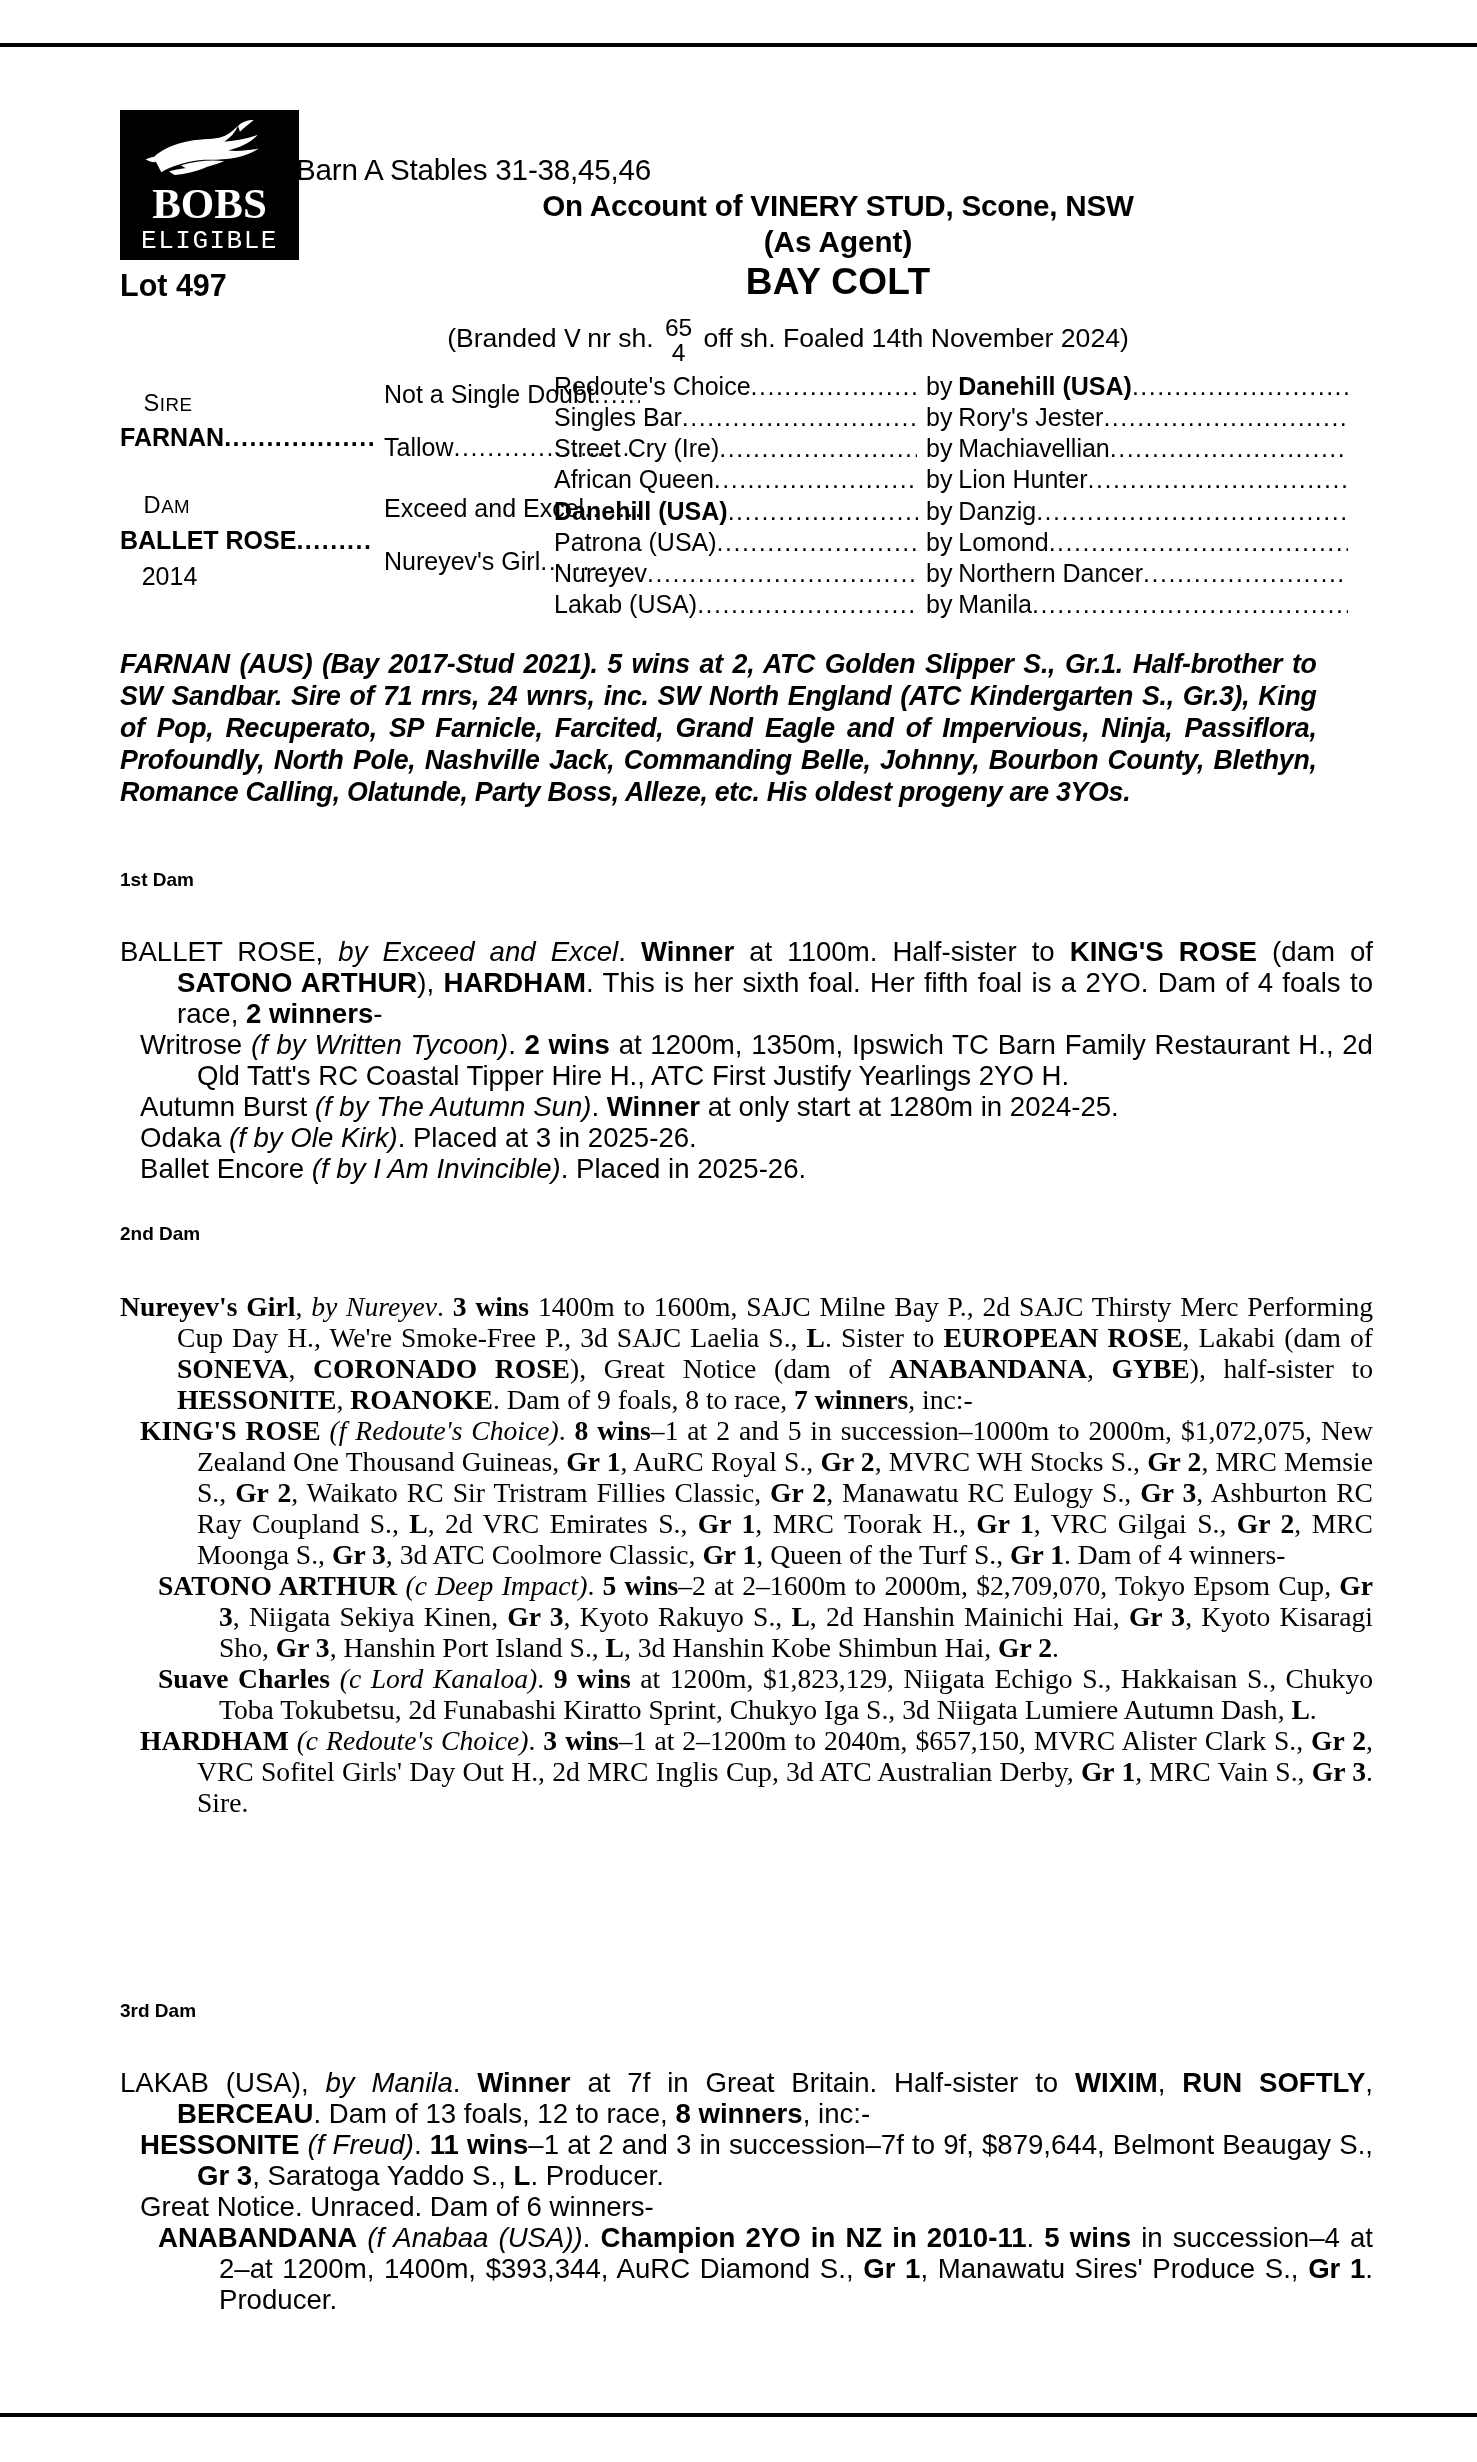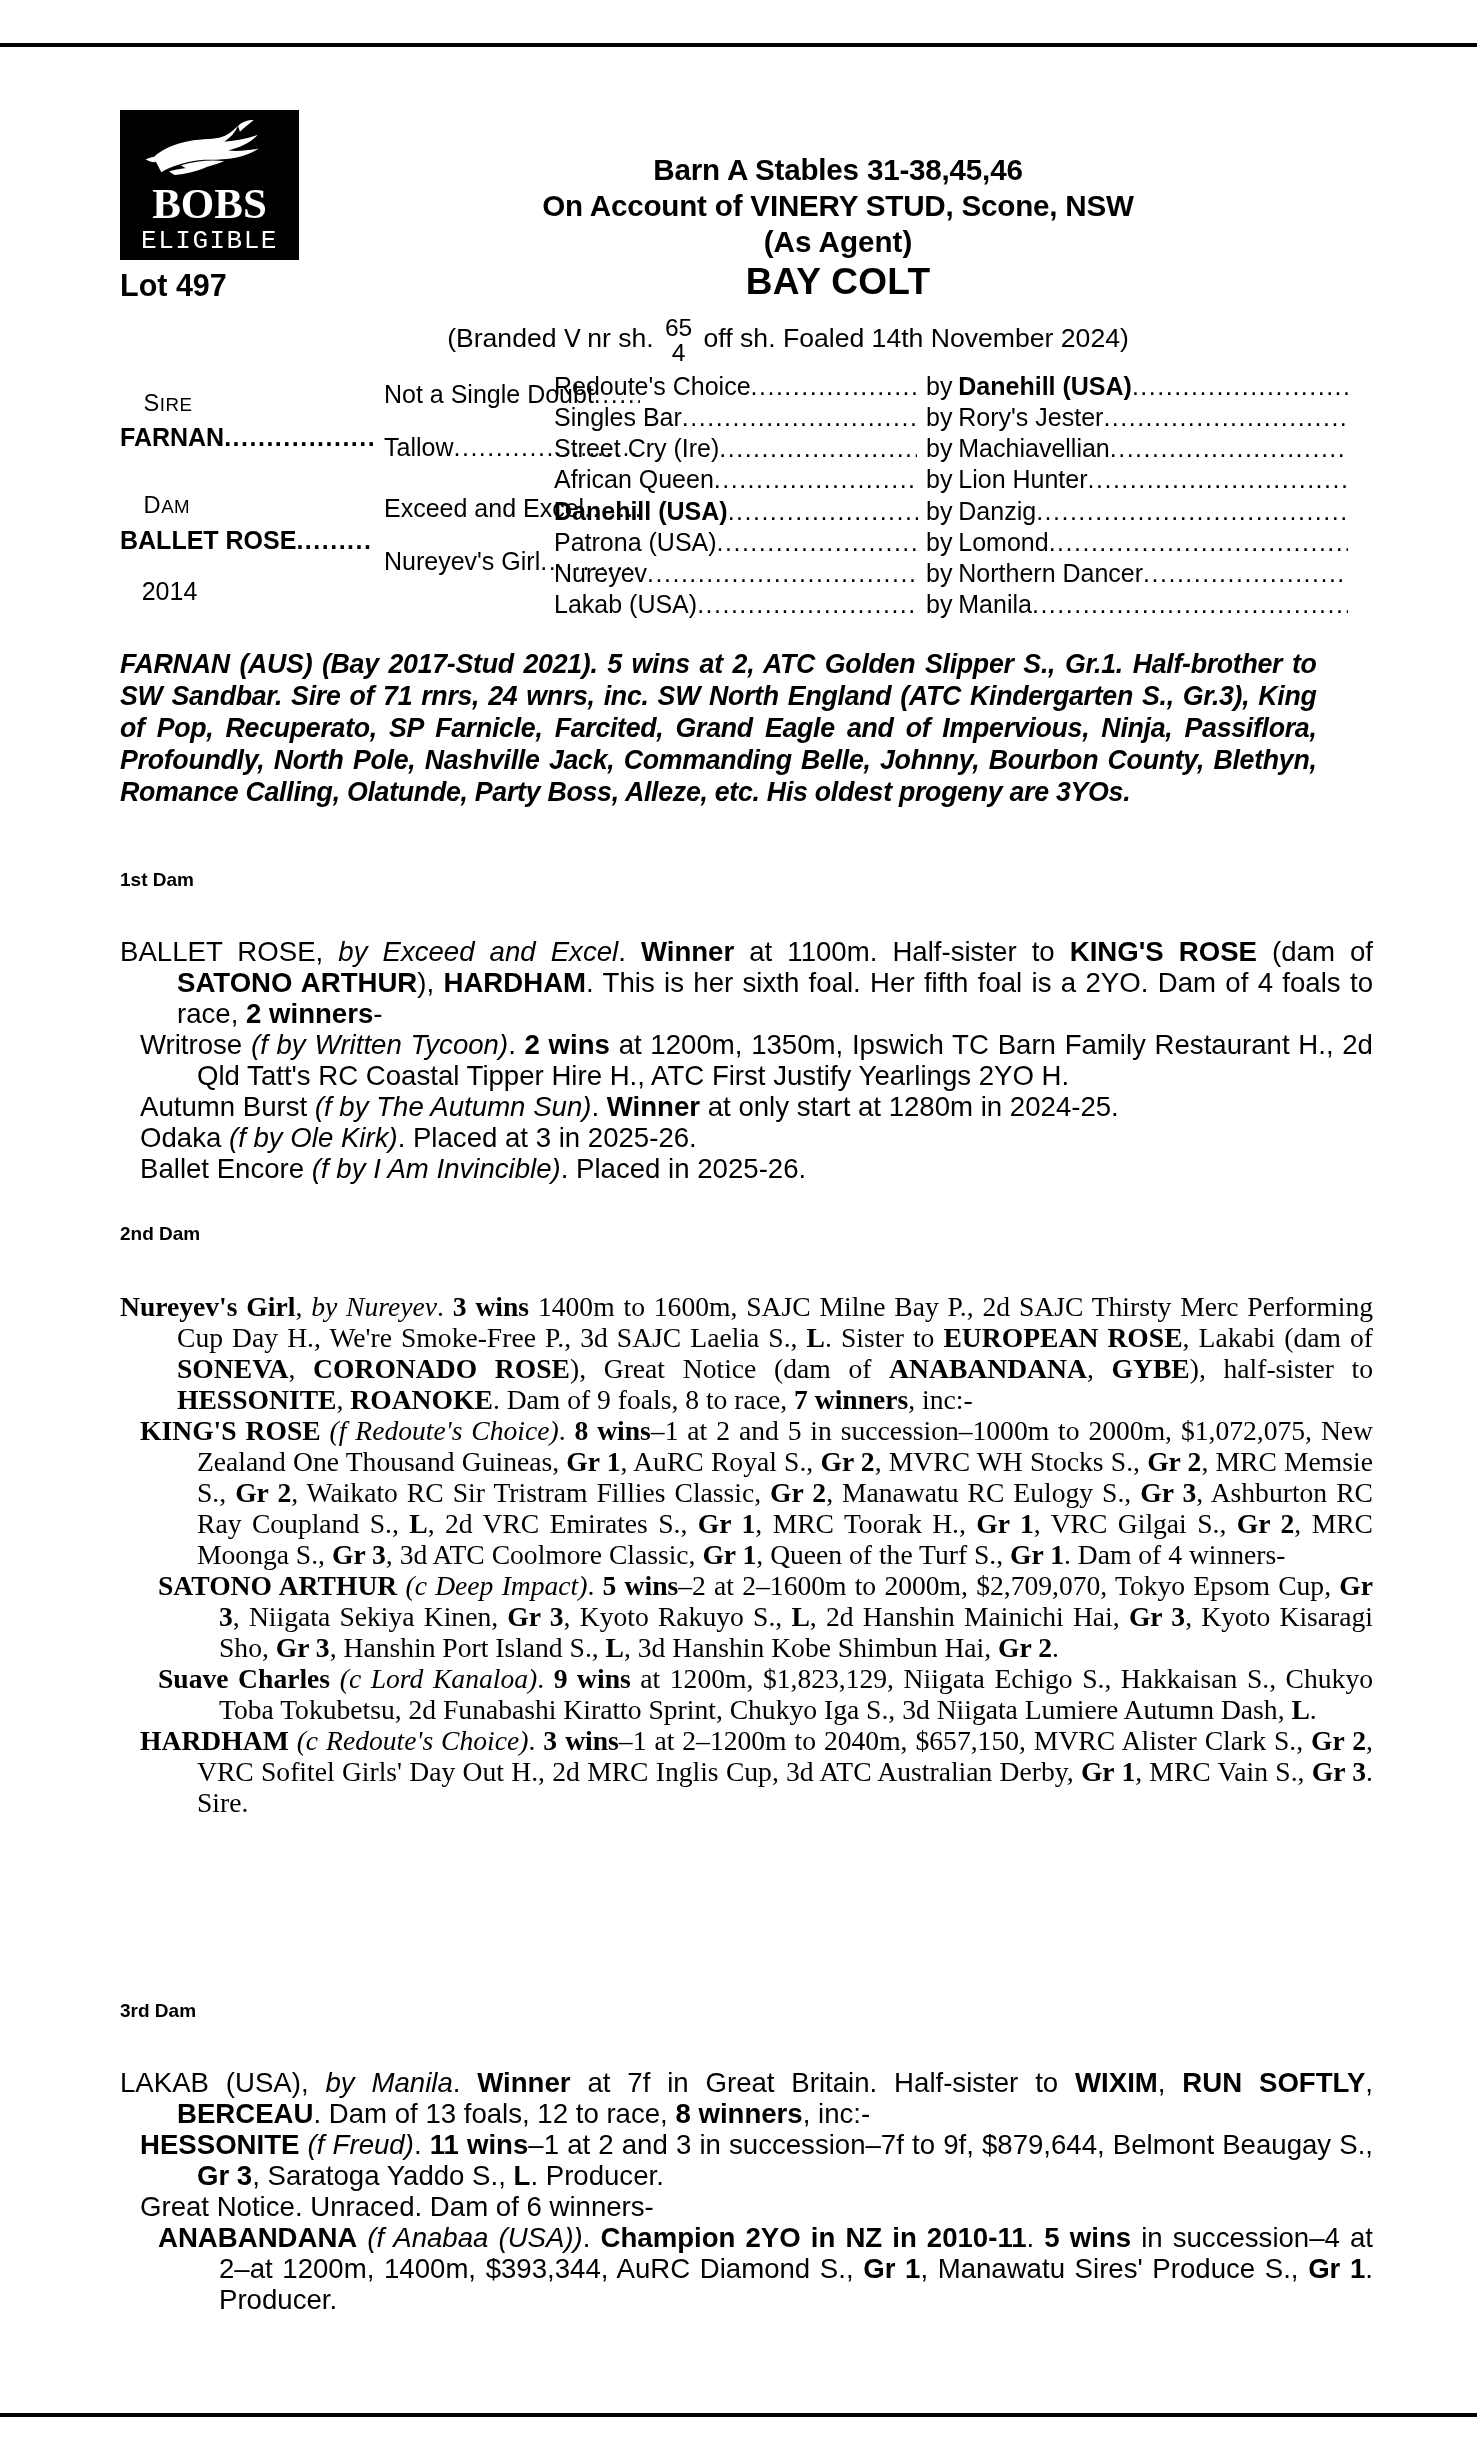--- a/index.html
+++ b/index.html
@@ -81,23 +81,23 @@
     letter-spacing: 1.5px;
     color: #fff;
   }
 
   
   .barn-line {
     position: absolute;
     left: 296px;
     top: 153px;
     width: 1084px;
-    text-align: center;
+    text-align: left;
     font-size: 29.6px;
-    font-weight: bold;
+    font-weight: normal;
     letter-spacing: -0.2px;
   }
   .account-line {
     position: absolute;
     left: 296px;
     top: 189px;
     width: 1084px;
     text-align: center;
     font-size: 29.6px;
     font-weight: bold;
@@ -214,21 +214,21 @@
     left: 0;
     top: 154px;
     width: 264px;
     font-weight: bold;
     white-space: nowrap;
     overflow: hidden;
   }
   .dam-year {
     position: absolute;
     left: 21.7px;
-    top: 205px;
+    top: 190px;
     text-align: center;
   }
 
   .gp {
     position: absolute;
     left: 0;
     width: 264px;
     white-space: nowrap;
     overflow: hidden;
   }

